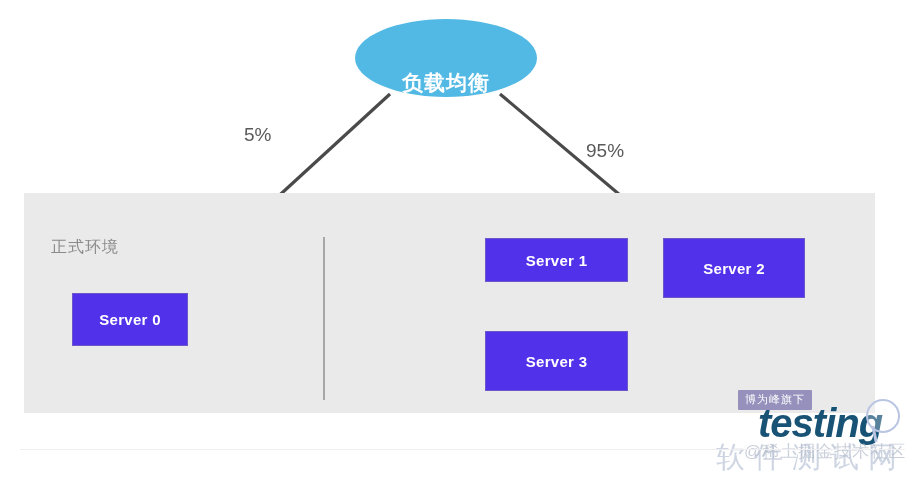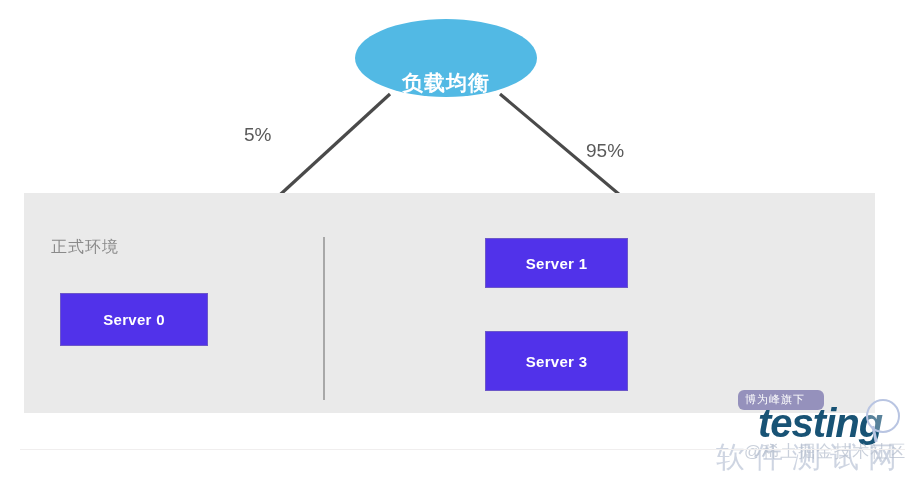--- a/index.html
+++ b/index.html
@@ -95,36 +95,36 @@
     justify-content: center;
     box-sizing: border-box;
   }
   .server-box .server-label {
     color: #ffffff;
     font-size: 15px;
     font-weight: 700;
     letter-spacing: 0.3px;
     white-space: nowrap;
   }
-  .srv-0 { left: 36px;  top: 100px; width: 148px; height: 53px; }
-  .srv-1 { left: 461px; top: 45px;  width: 143px; height: 50px; }
+  .srv-0 { left: 48px;  top: 100px; width: 116px; height: 53px; }
+  .srv-1 { left: 461px; top: 45px;  width: 143px; height: 44px; }
   .srv-2 { left: 639px; top: 45px;  width: 142px; height: 60px; }
   .srv-3 { left: 461px; top: 138px; width: 143px; height: 60px; }
   .srv-4 { left: 639px; top: 138px; width: 142px; height: 60px; }
 
   
   .brand-badge {
     position: absolute;
     left: 738px;
     top: 390px;
     background: #8e8ab9;
     color: #ffffff;
     font-size: 11px;
-    padding: 2px 19px 3px 7px;
-    border-radius: 6px;
+    padding: 2px 7px 3px 7px;
+    border-radius: 1px;
     letter-spacing: 1px;
     white-space: nowrap;
     opacity: 0.92;
   }
   .brand-logo {
     position: absolute;
     left: 722px;
     top: 399px;
     width: 200px;
     height: 46px;
@@ -228,20 +228,23 @@
     <div class="divider"></div>
 
     <div class="server-box srv-0">
       <span class="server-label">Server 0</span>
     </div>
 
     <div class="server-box srv-1">
       <span class="server-label">Server 1</span>
     </div>
 
+    <div class="server-box srv-2">
+      <span class="server-label">Server 2</span>
+    </div>
 
     <div class="server-box srv-3">
       <span class="server-label">Server 3</span>
     </div>
 
 
   </div>
 
   <div class="brand-badge">博为峰旗下</div>
 

